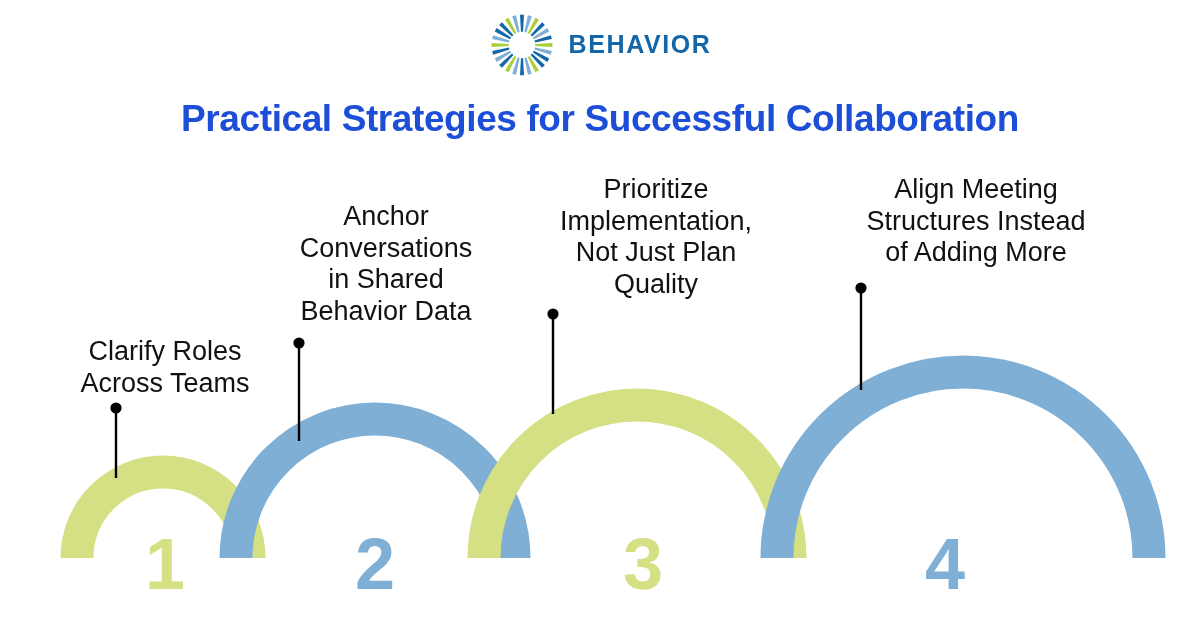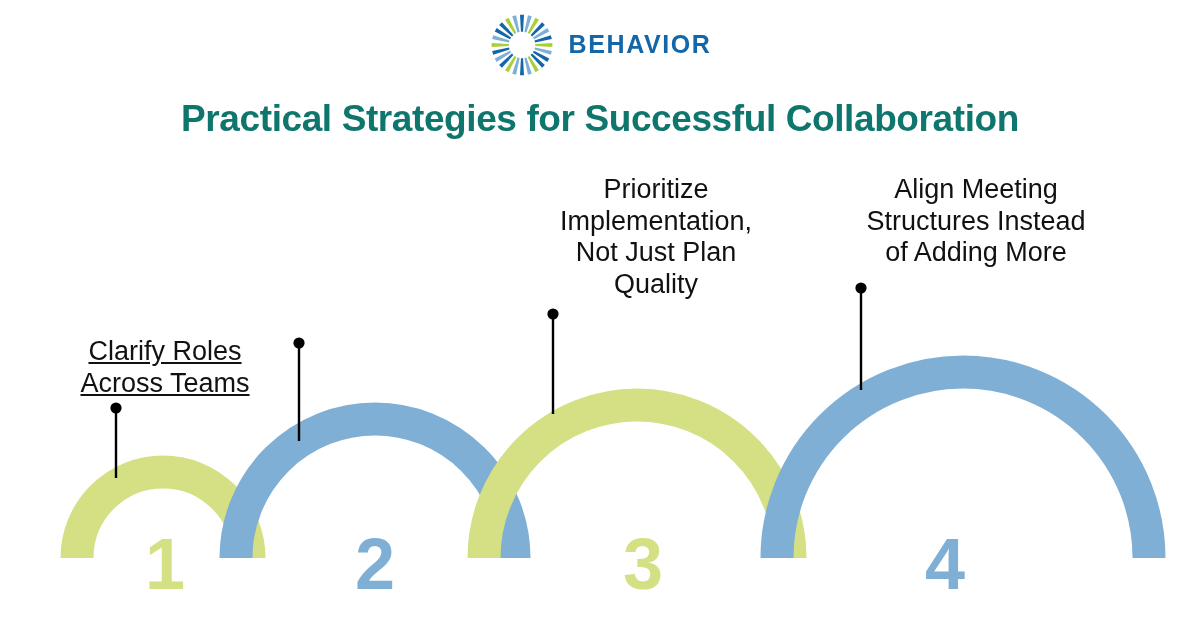--- a/index.html
+++ b/index.html
@@ -56,21 +56,21 @@
   .title {
     position: absolute;
     left: 0;
     top: 98px;
     width: 1200px;
     text-align: center;
     font-family: "Liberation Sans", sans-serif;
     font-weight: bold;
     font-size: 37px;
     letter-spacing: -0.4px;
-    color: #0f766e;
+    color: #1d4ed8;
     white-space: nowrap;
   }
 
   
   .stage {
     position: absolute;
     left: 0;
     top: 0;
     width: 1200px;
     height: 635px;
@@ -79,21 +79,21 @@
   
   .label {
     position: absolute;
     text-align: center;
     font-family: "Liberation Sans", sans-serif;
     font-size: 27px;
     line-height: 1.17;
     color: #111111;
     white-space: pre-line;
   }
-  .label-1 { left: 42px;  top: 336px; width: 246px; text-decoration: underline; }
+  .label-1 { left: 42px;  top: 336px; width: 246px; }
   .label-2 { left: 258px; top: 201px; width: 256px; }
   .label-3 { left: 536px; top: 174px; width: 240px; }
   .label-4 { left: 826px; top: 174px; width: 300px; }
 
   
   .num {
     position: absolute;
     font-family: "Liberation Sans", sans-serif;
     font-weight: bold;
     font-size: 72px;
@@ -161,20 +161,24 @@
         <circle cx="299" cy="343" r="5.6" fill="#000000"></circle>
         <line x1="553" y1="314" x2="553" y2="414" stroke="#000000" stroke-width="2.4"></line>
         <circle cx="553" cy="314" r="5.6" fill="#000000"></circle>
         <line x1="861" y1="288" x2="861" y2="390" stroke="#000000" stroke-width="2.4"></line>
         <circle cx="861" cy="288" r="5.6" fill="#000000"></circle>
       </g>
   </svg>
 
   <div class="label label-1">Clarify Roles
 Across Teams</div>
+  <div class="label label-2">Anchor
+Conversations
+in Shared
+Behavior Data</div>
   <div class="label label-3">Prioritize
 Implementation,
 Not Just Plan
 Quality</div>
   <div class="label label-4">Align Meeting
 Structures Instead
 of Adding More</div>
 
   <div class="num num-1">1</div>
   <div class="num num-2">2</div>

